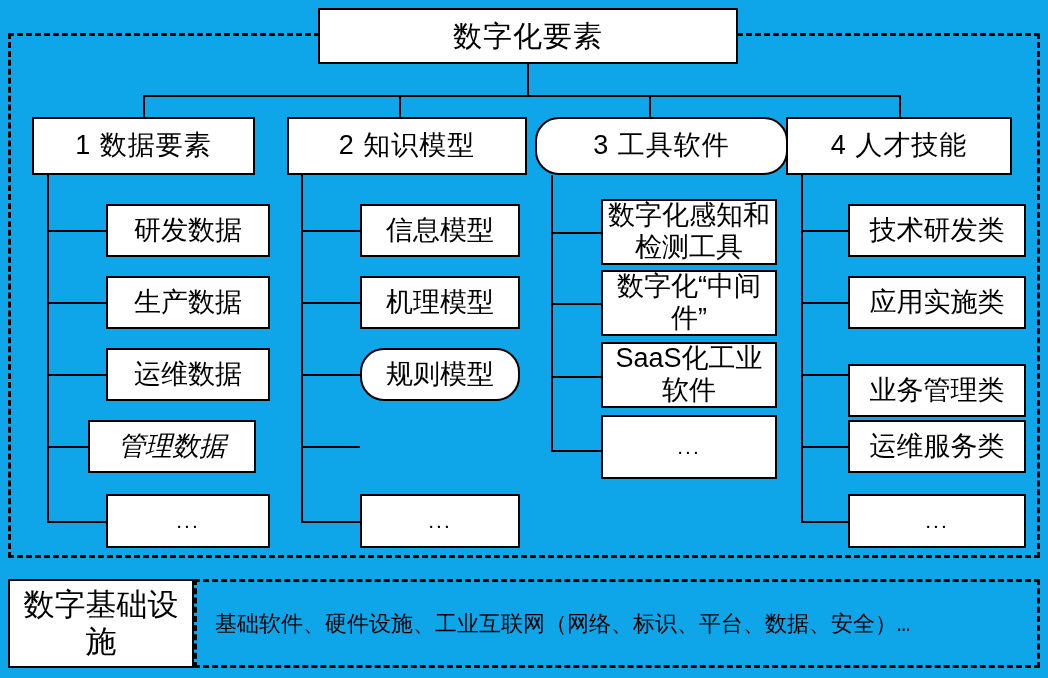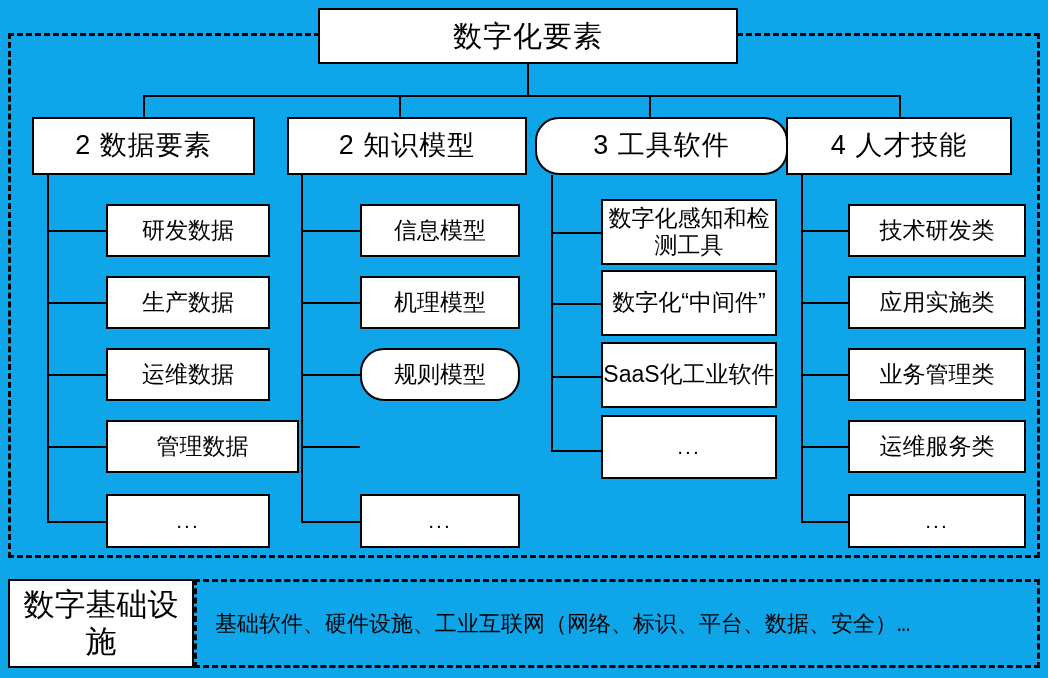--- a/index.html
+++ b/index.html
@@ -58,21 +58,21 @@
   
   .cat-box {
     height: 58px;
     top: 117px;
     font-size: 27px;
     letter-spacing: 1px;
   }
 
   
   .leaf-box {
-    font-size: 23px;
+    font-size: 27px;
   }
   .leaf-box.dots {
     font-size: 21px;
     letter-spacing: 2px;
   }
 
   
   .hline {
     position: absolute;
     background: #000000;
@@ -126,41 +126,41 @@
   <div class="vline" style="left:527px; top:64px; height:31px;"></div>
 
   <div class="hline" style="left:143px; top:95px; width:758px;"></div>
 
   <div class="vline" style="left:143px; top:95px; height:22px;"></div>
   <div class="vline" style="left:399px; top:95px; height:22px;"></div>
   <div class="vline" style="left:649px; top:95px; height:22px;"></div>
   <div class="vline" style="left:899px; top:95px; height:22px;"></div>
 
   <div class="abox cat-box" style="left:32px; width:223px;">
-    <span>2 数据要素</span>
+    <span>1 数据要素</span>
   </div>
 
   <div class="vline" style="left:47px; top:175px; height:348px;"></div>
 
   <div class="hline" style="left:47px; top:230px; width:59px;"></div>
   <div class="hline" style="left:47px; top:302px; width:59px;"></div>
   <div class="hline" style="left:47px; top:374px; width:59px;"></div>
   <div class="hline" style="left:47px; top:446px; width:59px;"></div>
   <div class="hline" style="left:47px; top:521px; width:59px;"></div>
 
   <div class="abox leaf-box" style="left:106px; top:204px; width:164px; height:53px;">
     <span>研发数据</span>
   </div>
   <div class="abox leaf-box" style="left:106px; top:276px; width:164px; height:53px;">
     <span>生产数据</span>
   </div>
   <div class="abox leaf-box" style="left:106px; top:348px; width:164px; height:53px;">
     <span>运维数据</span>
   </div>
-  <div class="abox leaf-box" style="left:106px; top:420px; width:193px; height:53px;">
+  <div class="abox leaf-box" style="left:88px; top:420px; width:168px; height:53px;font-style:italic;">
     <span>管理数据</span>
   </div>
   <div class="abox leaf-box dots" style="left:106px; top:494px; width:164px; height:54px;">
     <span>...</span>
   </div>
 
   <div class="abox cat-box" style="left:287px; width:240px;">
     <span>2 知识模型</span>
   </div>
   <div class="vline" style="left:301px; top:175px; height:348px;"></div>
@@ -211,21 +211,21 @@
   <div class="hline" style="left:801px; top:302px; width:47px;"></div>
   <div class="hline" style="left:801px; top:374px; width:47px;"></div>
   <div class="hline" style="left:801px; top:446px; width:47px;"></div>
   <div class="hline" style="left:801px; top:521px; width:47px;"></div>
   <div class="abox leaf-box" style="left:848px; top:204px; width:178px; height:53px;">
     <span>技术研发类</span>
   </div>
   <div class="abox leaf-box" style="left:848px; top:276px; width:178px; height:53px;">
     <span>应用实施类</span>
   </div>
-  <div class="abox leaf-box" style="left:848px; top:348px; width:178px; height:53px;">
+  <div class="abox leaf-box" style="left:848px; top:364px; width:178px; height:53px;">
     <span>业务管理类</span>
   </div>
   <div class="abox leaf-box" style="left:848px; top:420px; width:178px; height:53px;">
     <span>运维服务类</span>
   </div>
   <div class="abox leaf-box dots" style="left:848px; top:494px; width:178px; height:54px;">
     <span>...</span>
   </div>
 
   <div class="abox" id="infra-label-box">

